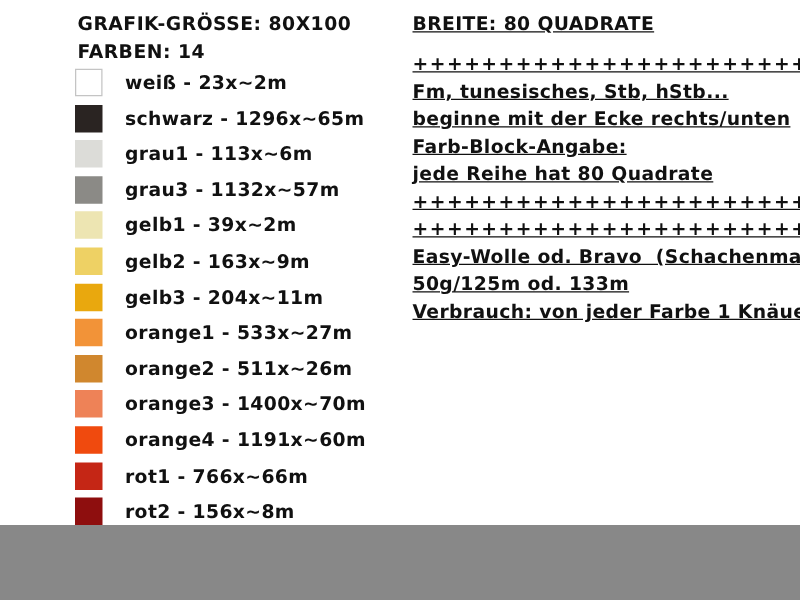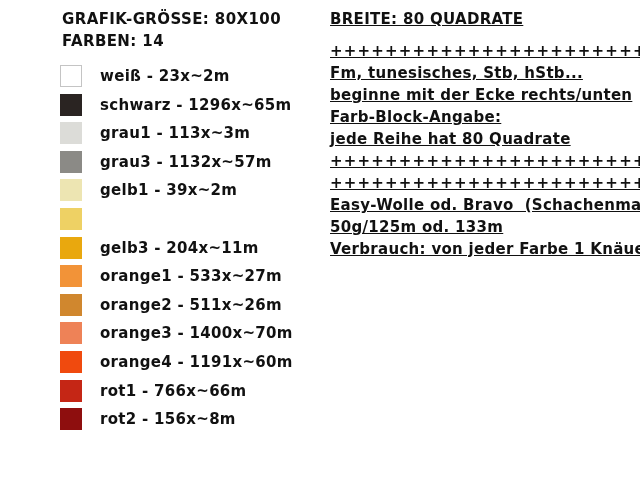--- a/index.html
+++ b/index.html
@@ -1,38 +1,38 @@
 <!DOCTYPE html>
 <html><head>
 <meta charset="utf-8">
 <style>
   html,body{margin:0;padding:0;background:#888;}
   .page{
     position:relative;
-    width:640px;height:480px;
+    width:640px;height:420px;
     background:#ffffff;
     font-family:"DejaVu Sans", sans-serif;
     font-weight:bold;
     color:#111111;
     overflow:hidden;
   }
   .left-col{
     position:absolute;
     left:60px;top:8px;
     width:270px;
   }
   .hdr-line{
     font-size:15px;
     line-height:22px;
     letter-spacing:0.4px;
     padding-left:2px;
     white-space:pre;
   }
   .legend{
-    margin-top:13px;
+    margin-top:3px;
   }
   .legend-row{
     display:flex;
     align-items:center;
     height:22px;
     margin-bottom:6.6px;
   }
   .swatch{
     width:22px;height:22px;
     box-sizing:border-box;
@@ -78,32 +78,33 @@
         <div class="legend-row">
           <span class="swatch" style="background: rgb(255, 255, 255); border-color: rgb(196, 196, 196);"></span>
           <span class="legend-label">weiß - 23x~2m</span>
         </div>
         <div class="legend-row">
           <span class="swatch" style="background: rgb(42, 36, 34);"></span>
           <span class="legend-label">schwarz - 1296x~65m</span>
         </div>
         <div class="legend-row">
           <span class="swatch" style="background: rgb(220, 220, 216);"></span>
-          <span class="legend-label">grau1 - 113x~3m</span>
+          <span class="legend-label">grau1 - 113x~6m</span>
         </div>
         <div class="legend-row">
           <span class="swatch" style="background: rgb(139, 138, 134);"></span>
           <span class="legend-label">grau3 - 1132x~57m</span>
         </div>
         <div class="legend-row">
           <span class="swatch" style="background: rgb(237, 229, 178);"></span>
           <span class="legend-label">gelb1 - 39x~2m</span>
         </div>
         <div class="legend-row">
           <span class="swatch" style="background: rgb(238, 209, 100);"></span>
+          <span class="legend-label">gelb2 - 163x~9m</span>
         </div>
         <div class="legend-row">
           <span class="swatch" style="background: rgb(233, 168, 14);"></span>
           <span class="legend-label">gelb3 - 204x~11m</span>
         </div>
         <div class="legend-row">
           <span class="swatch" style="background: rgb(242, 147, 56);"></span>
           <span class="legend-label">orange1 - 533x~27m</span>
         </div>
         <div class="legend-row">

